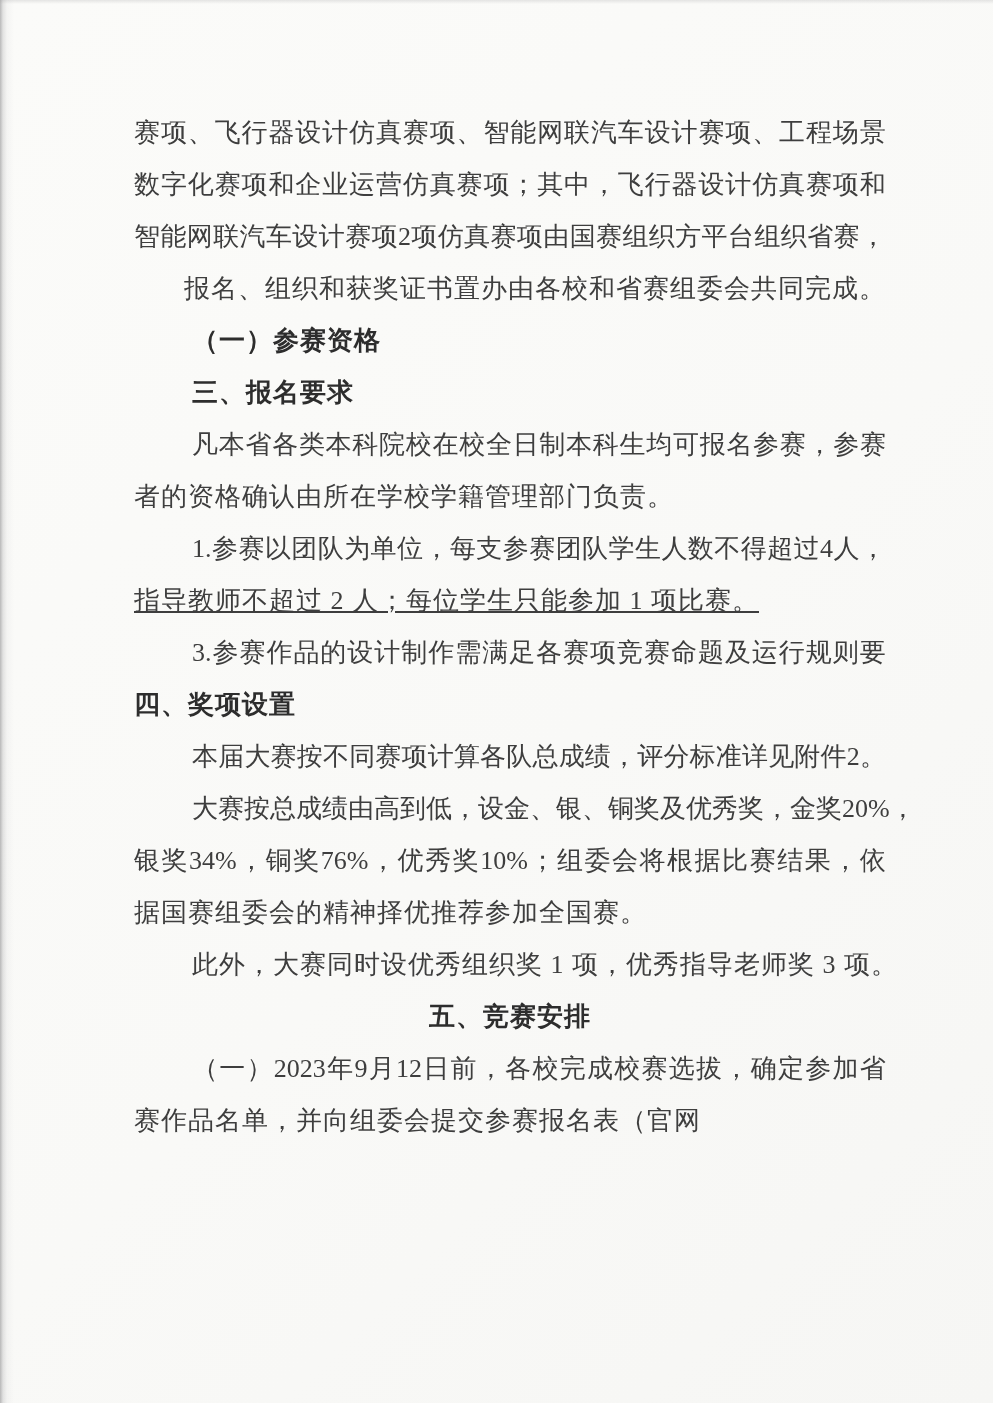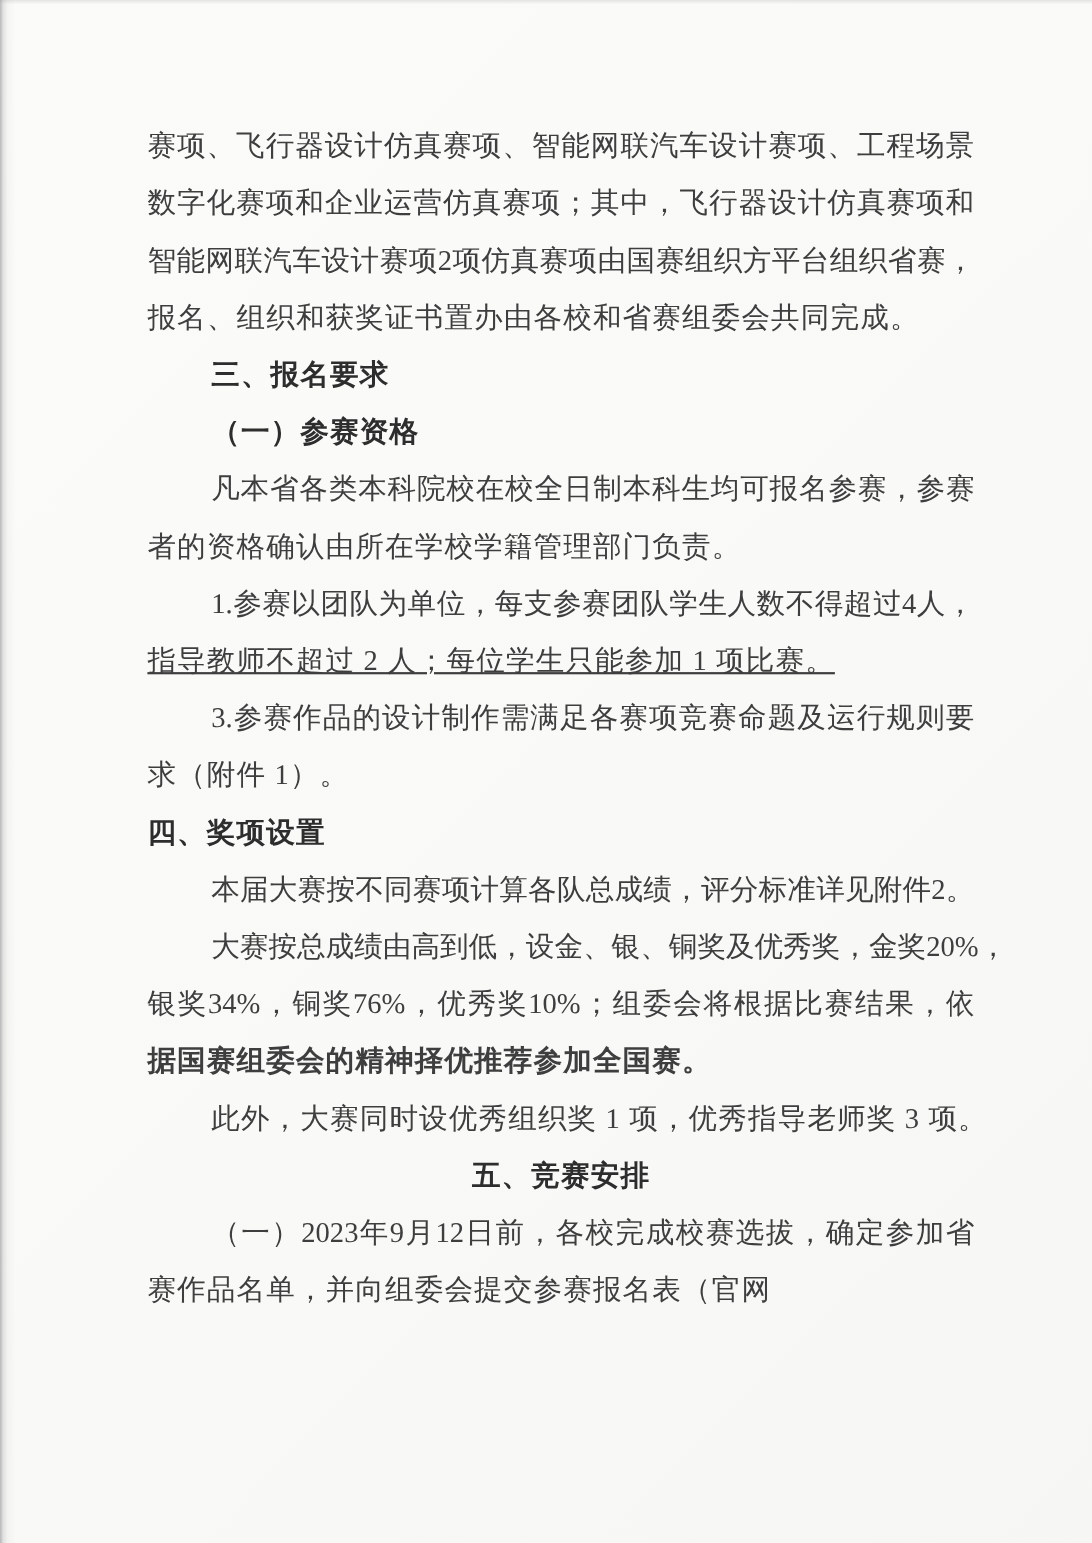--- a/index.html
+++ b/index.html
@@ -161,23 +161,23 @@
         <span class="tok">织</span>
         <span class="tok">方</span>
         <span class="tok">平</span>
         <span class="tok">台</span>
         <span class="tok">组</span>
         <span class="tok">织</span>
         <span class="tok">省</span>
         <span class="tok">赛</span>
         <span class="tok">，</span>
       </div>
-      <div class="line" style="color: rgb(62, 62, 62);">报名、组织和获奖证书置办由各校和省赛组委会共同完成。</div>
+      <div class="line" style="color: rgb(62, 62, 62); text-align: right;">报名、组织和获奖证书置办由各校和省赛组委会共同完成。</div>
+      <div class="line indent-2 bold" style="color: rgb(45, 45, 45);">（一）参赛资格</div>
       <div class="line indent-2 bold" style="color: rgb(45, 45, 45);">三、报名要求</div>
-      <div class="line indent-2 bold" style="color: rgb(45, 45, 45);">（一）参赛资格</div>
       <div class="line stretch indent-2" style="color: rgb(62, 62, 62);">
         <span class="tok">凡</span>
         <span class="tok">本</span>
         <span class="tok">省</span>
         <span class="tok">各</span>
         <span class="tok">类</span>
         <span class="tok">本</span>
         <span class="tok">科</span>
         <span class="tok">院</span>
         <span class="tok">校</span>
@@ -251,21 +251,20 @@
         <span class="tok">赛</span>
         <span class="tok">命</span>
         <span class="tok">题</span>
         <span class="tok">及</span>
         <span class="tok">运</span>
         <span class="tok">行</span>
         <span class="tok">规</span>
         <span class="tok">则</span>
         <span class="tok">要</span>
       </div>
-      <div class="line" style="color: rgb(62, 62, 62);">求（附件 1）。</div>
       <div class="line bold" style="color: rgb(45, 45, 45);">四、奖项设置</div>
       <div class="line stretch indent-2" style="color: rgb(62, 62, 62);">
         <span class="tok">本</span>
         <span class="tok">届</span>
         <span class="tok">大</span>
         <span class="tok">赛</span>
         <span class="tok">按</span>
         <span class="tok">不</span>
         <span class="tok">同</span>
         <span class="tok">赛</span>
@@ -338,21 +337,21 @@
         <span class="tok">将</span>
         <span class="tok">根</span>
         <span class="tok">据</span>
         <span class="tok">比</span>
         <span class="tok">赛</span>
         <span class="tok">结</span>
         <span class="tok">果</span>
         <span class="tok">，</span>
         <span class="tok">依</span>
       </div>
-      <div class="line" style="color: rgb(62, 62, 62); font-weight: bold;">据国赛组委会的精神择优推荐参加全国赛。</div>
+      <div class="line" style="color: rgb(62, 62, 62);">据国赛组委会的精神择优推荐参加全国赛。</div>
       <div class="line indent-2" style="color: rgb(62, 62, 62);">此外，大赛同时设优秀组织奖 1 项，优秀指导老师奖 3 项。</div>
       <div class="line bold" style="color: rgb(45, 45, 45); text-align: center;">五、竞赛安排</div>
       <div class="line stretch indent-2" style="color: rgb(62, 62, 62);">
         <span class="tok">（</span>
         <span class="tok">一</span>
         <span class="tok">）</span>
         <span class="tok">2023</span>
         <span class="tok">年</span>
         <span class="tok">9</span>
         <span class="tok">月</span>

